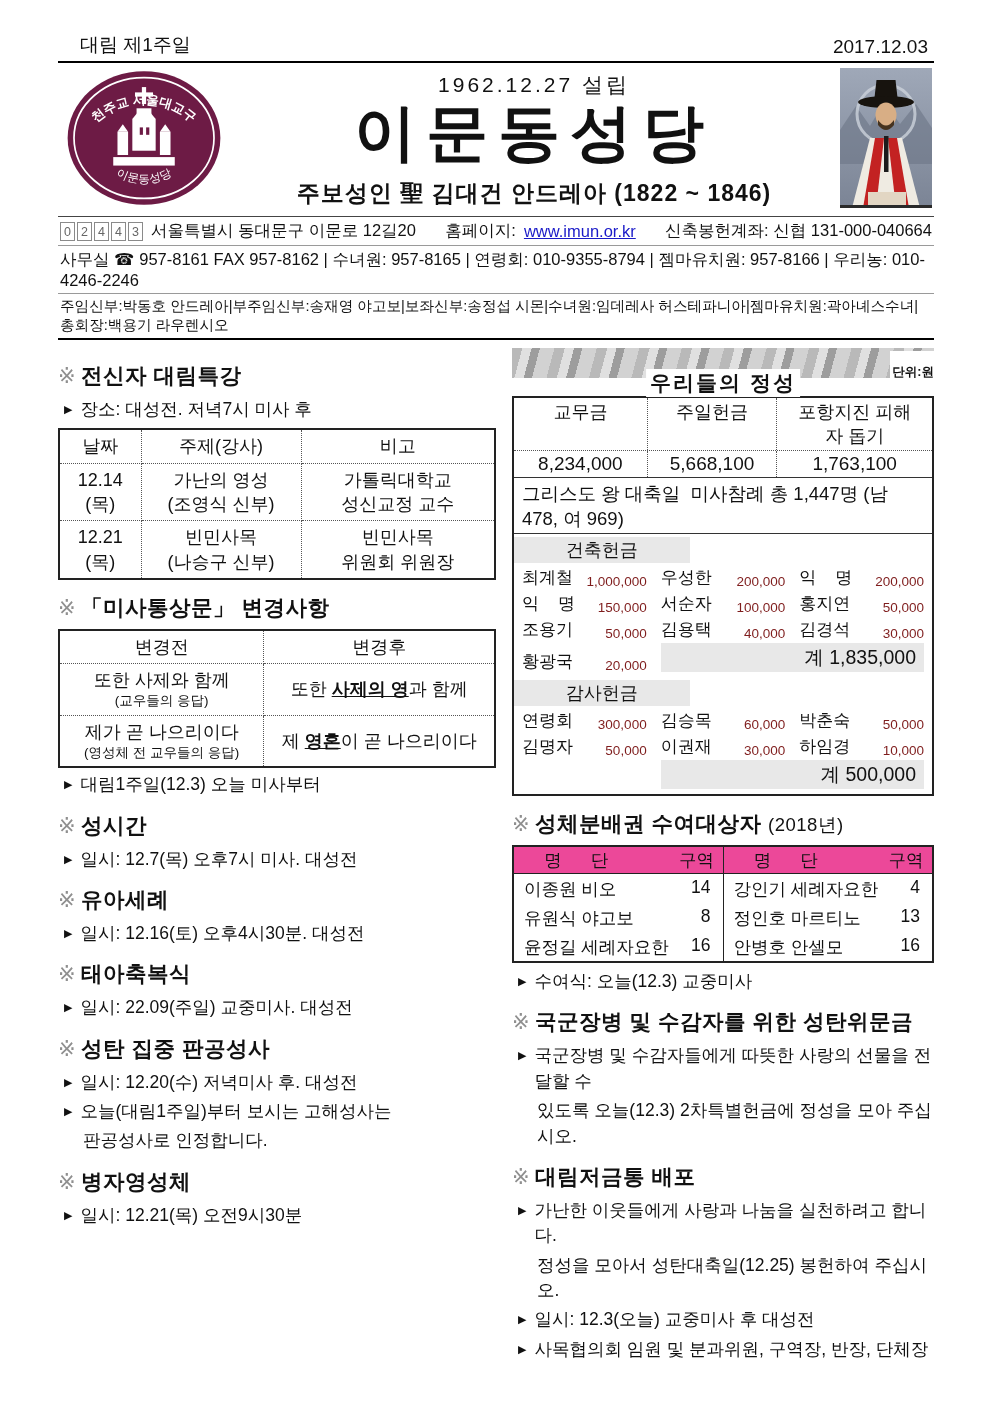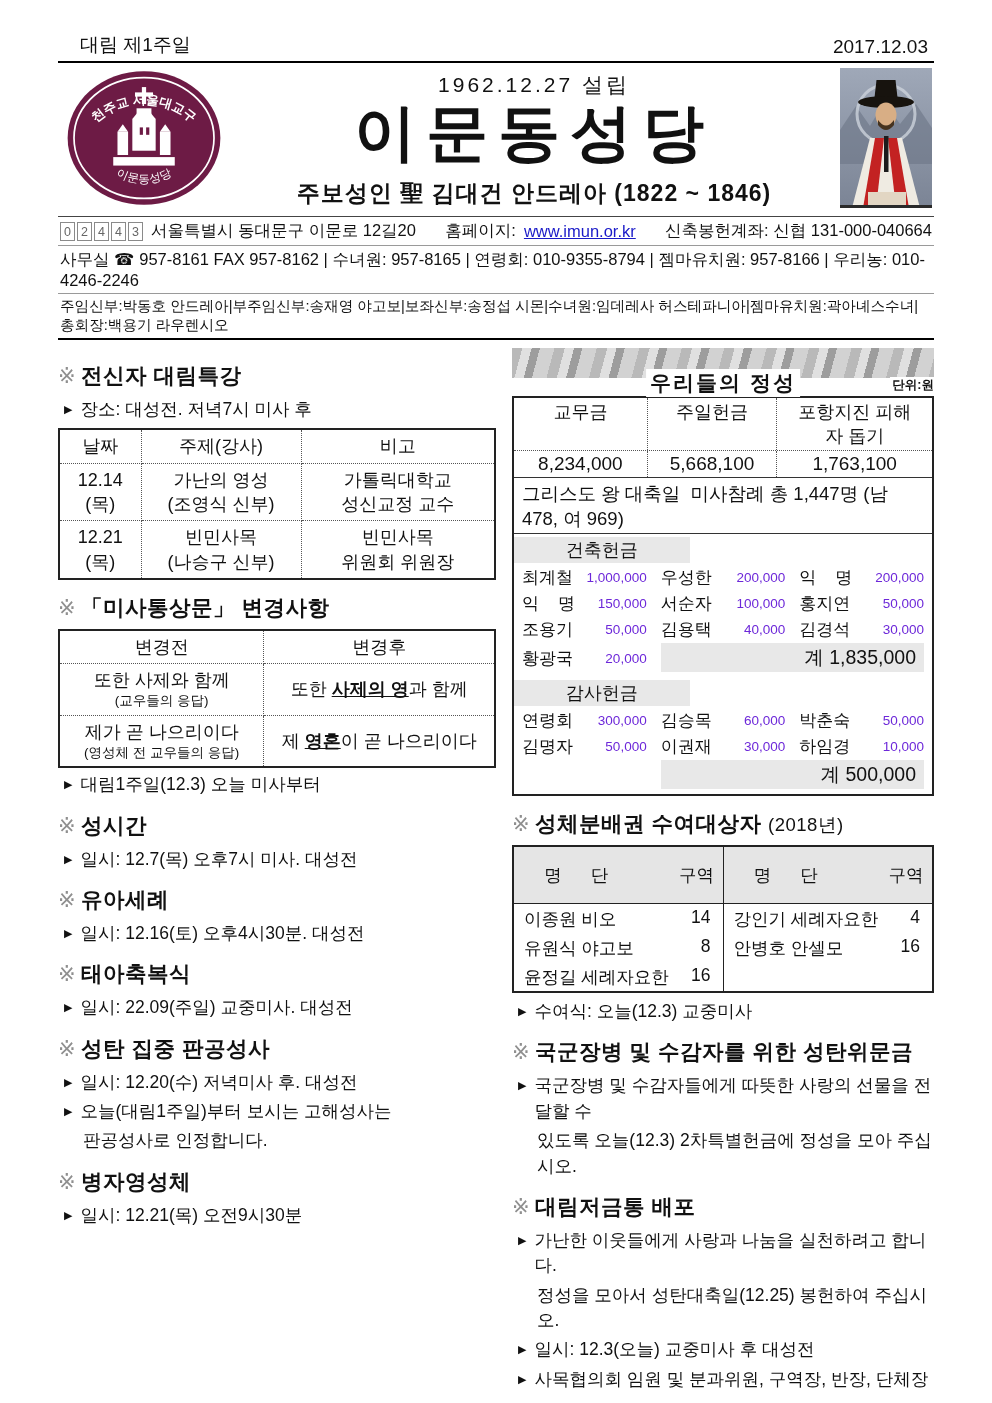--- a/index.html
+++ b/index.html
@@ -53,43 +53,43 @@
   .t-lec td:first-child, .t-lec th:first-child { width:82px; }
   .t-lec td:nth-child(2), .t-lec th:nth-child(2) { width:160px; }
   .t-mis td, .t-mis th { font-size:18.5px; }
   .t-mis td:first-child, .t-mis th:first-child { width:47%; }
 
   
   .banner { position:relative; height:30px; margin-bottom:18px;
             background:repeating-linear-gradient(105deg,#b9b9b9 0 10px,#e0e0e0 10px 19px,#9d9d9d 19px 27px,#d2d2d2 27px 41px); }
   .banner-label { position:absolute; left:50%; top:50%; transform:translate(-50%,-50%);
                   background:#fff; padding:0 4px; font-size:21px; font-weight:800; letter-spacing:2px; white-space:nowrap;margin-top:20px; }
-  .banner-unit { position:absolute; right:-2px; bottom:-16px; font-size:12.5px; font-weight:700; background:#fff; padding:0 2px; }
+  .banner-unit { position:absolute; right:-2px; bottom:-16px; font-size:12.5px; font-weight:700; background:#fff; padding:13px 2px; }
 
   .offer { border:2px solid #222; font-size:18px; }
   .o-row { display:flex; text-align:center; }
   .o-row > div { padding:2px 12px; }
   .o-c1 { flex:0 0 32%; border-right:1px dotted #555; }
   .o-c2 { flex:0 0 31%; border-right:1px dotted #555; }
   .o-c3 { flex:1; }
   .o-head { border-bottom:1px dotted #555; }
   .o-amts { border-bottom:1px solid #333; font-size:19px; }
   .o-att { padding:2.5px 8px; border-bottom:1px solid #333; font-size:18.5px; white-space:pre-wrap; }
   .don-label { background:#e8e8e8; width:42%; text-align:center; font-size:18px; padding:1px 0; margin:3px 0 1px; }
   .don-grid { display:grid; grid-template-columns:1fr 1fr 1fr; column-gap:14px; padding:0 8px 3px; }
-  .don-cell { display:flex; justify-content:space-between; align-items:center; padding:1.5px 0; }
+  .don-cell { display:flex; justify-content:space-between; align-items:flex-end; padding:1.5px 0; }
   .don-name { font-size:17px; white-space:pre; }
-  .don-amt { font-size:13.5px; color:#6d28d9; }
+  .don-amt { font-size:13.5px; color:#7f1d1d; }
   .don-total { grid-column:2 / 4; background:#e8e8e8; text-align:right; font-size:19.5px; padding:1px 8px 1px 0; margin:1px 0 2px; }
 
   
   .dist { border:2px solid #222; display:flex; font-size:17.5px; margin-bottom:6px; }
   .dist-half { flex:1; min-width:0; }
   .dist-half + .dist-half { border-left:1.5px solid #222; }
-  .dist-head { display:flex; background:#e5e5e5; border-bottom:1.5px solid #222; padding:16px 0;gap:32px; }
+  .dist-head { display:flex; background:#ec4899; border-bottom:1.5px solid #222; padding:1px 0;gap:32px; }
   .dh-name { flex:1; text-align:center; white-space:pre; }
   .dh-zone { width:52px; text-align:center; }
   .dist-row { display:flex; padding:2.5px 6px 2.5px 10px; }
   .d-name { flex:1; }
   .d-zone { width:36px; text-align:right; padding-right:6px; }
 </style>
 </head>
 <body>
 
 <div class="page">
@@ -403,20 +403,24 @@
         <div class="dist-half">
           <div class="dist-head">
               <span class="dh-name">명      단</span>
               <span class="dh-zone">구역</span>
             </div>
           <div class="dist-row">
               <span class="d-name">강인기 세례자요한</span>
               <span class="d-zone">4</span>
             </div>
           <div class="dist-row">
+              <span class="d-name">정인호 마르티노</span>
+              <span class="d-zone">13</span>
+            </div>
+          <div class="dist-row">
               <span class="d-name">안병호 안셀모</span>
               <span class="d-zone">16</span>
             </div>
         </div>
       </div>
       <div class="bline">
           <span class="tri">▶</span>
           <span>수여식: 오늘(12.3) 교중미사</span>
         </div>
 

